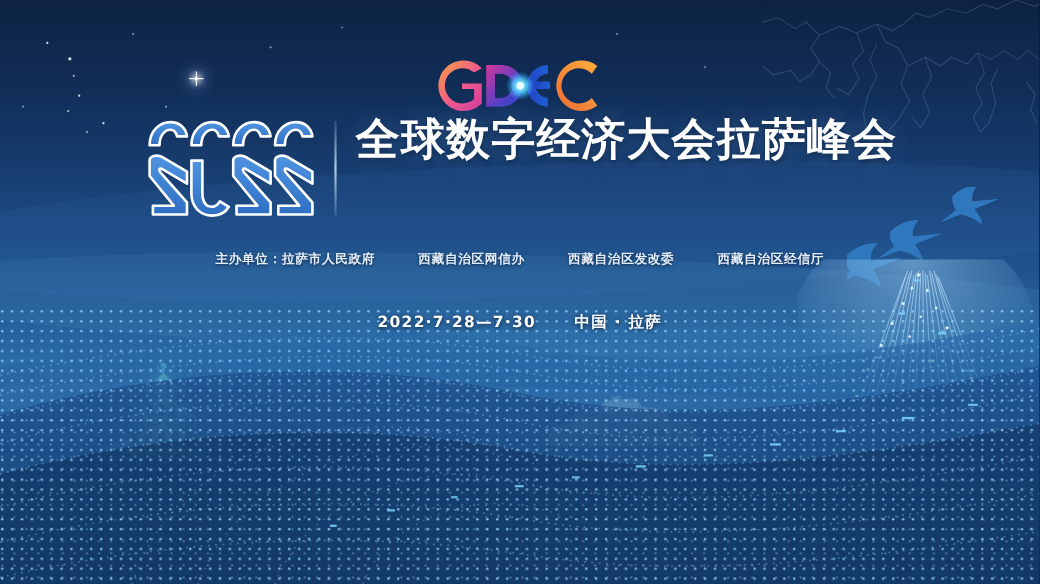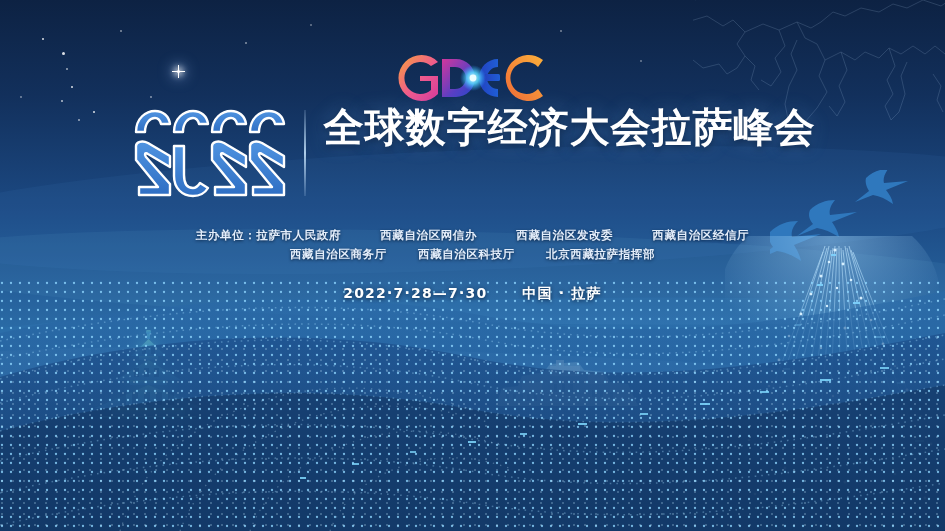--- a/index.html
+++ b/index.html
@@ -413,27 +413,20 @@
   <div class="orgs">
     <div class="orgline">
       <span>主办单位：</span><span>拉萨市人民政府</span>
       <span class="gap"></span>
       <span>西藏自治区网信办</span>
       <span class="gap"></span>
       <span>西藏自治区发改委</span>
       <span class="gap"></span>
       <span>西藏自治区经信厅</span>
     </div>
-    <div class="orgline">
-      <span>西藏自治区商务厅</span>
-      <span class="gap-s"></span>
-      <span>西藏自治区科技厅</span>
-      <span class="gap-s"></span>
-      <span>北京西藏拉萨指挥部</span>
-    </div>
   </div>
 
   <div class="datebar">
     <span class="dt">2022·7·28—7·30</span>
     <span class="sp"></span>
     <span class="dt">中国 · 拉萨</span>
   </div>
 
 </div>
 

